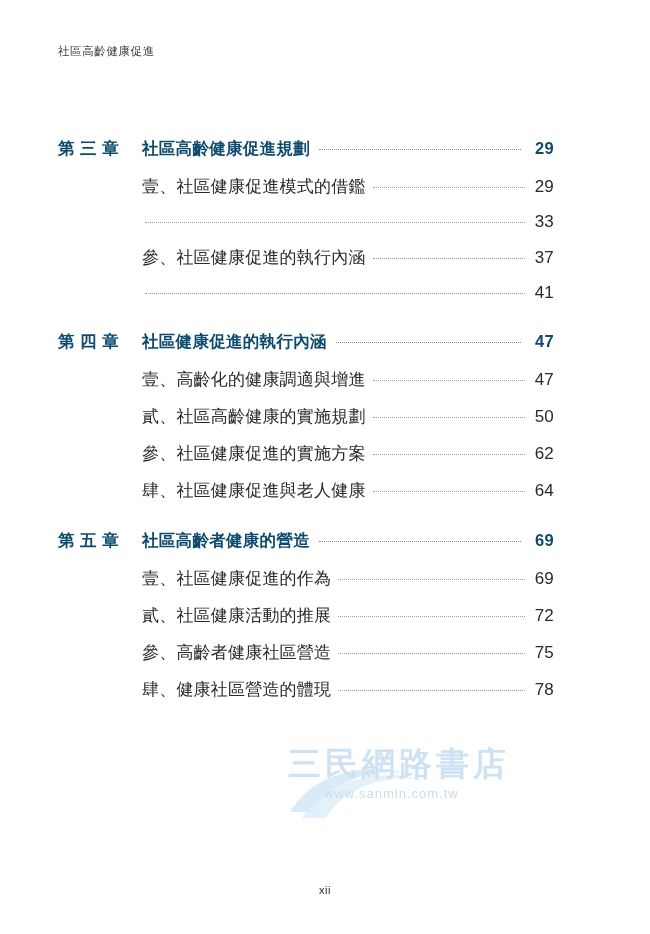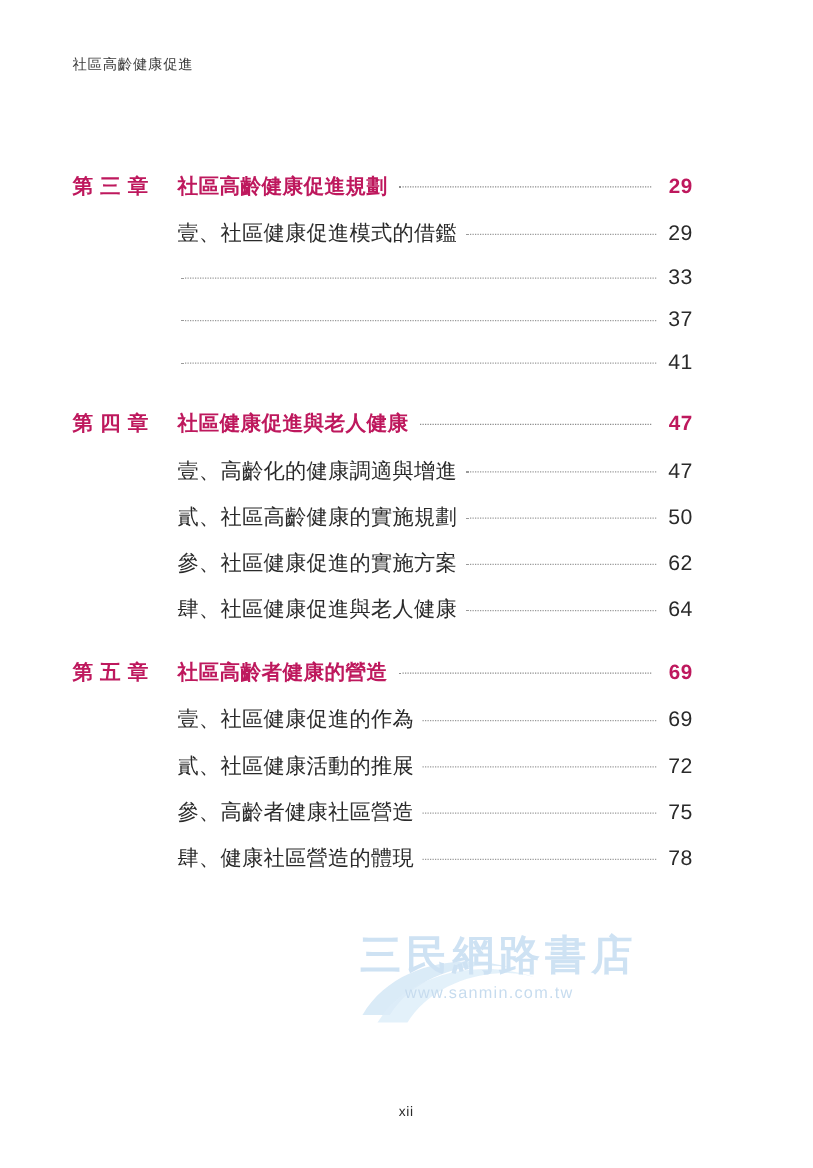--- a/index.html
+++ b/index.html
@@ -40,21 +40,21 @@
     margin-bottom: 28px;
   }
   .chapter-block:last-child {
     margin-bottom: 0;
   }
   .chapter-row {
     display: flex;
     align-items: baseline;
     font-size: 16.5px;
     font-weight: bold;
-    color: #be185d;
+    color: #0c4a6e;
     margin-bottom: 15px;
     letter-spacing: 0.3px;
   }
   .chapter-label {
     flex: 0 0 auto;
     width: 84px;
     white-space: pre;
     letter-spacing: 0.5px;
   }
   .chapter-title {
@@ -173,33 +173,34 @@
       <div class="section-row">
         <span class="section-title">壹、社區健康促進模式的借鑑</span>
         <span class="leader"></span>
         <span class="section-page">29</span>
       </div>
       <div class="section-row">
         <span class="leader"></span>
         <span class="section-page">33</span>
       </div>
       <div class="section-row">
+        <span class="section-title">參、社區健康促進的執行內涵</span>
         <span class="leader"></span>
         <span class="section-page">37</span>
       </div>
       <div class="section-row">
         <span class="leader"></span>
         <span class="section-page">41</span>
       </div>
     </div>
 
     <div class="chapter-block">
       <div class="chapter-row">
         <span class="chapter-label">第 四 章</span>
-        <span class="chapter-title">社區健康促進與老人健康</span>
+        <span class="chapter-title">社區健康促進的執行內涵</span>
         <span class="leader"></span>
         <span class="chapter-page">47</span>
       </div>
       <div class="section-row">
         <span class="section-title">壹、高齡化的健康調適與增進</span>
         <span class="leader"></span>
         <span class="section-page">47</span>
       </div>
       <div class="section-row">
         <span class="section-title">貳、社區高齡健康的實施規劃</span>

